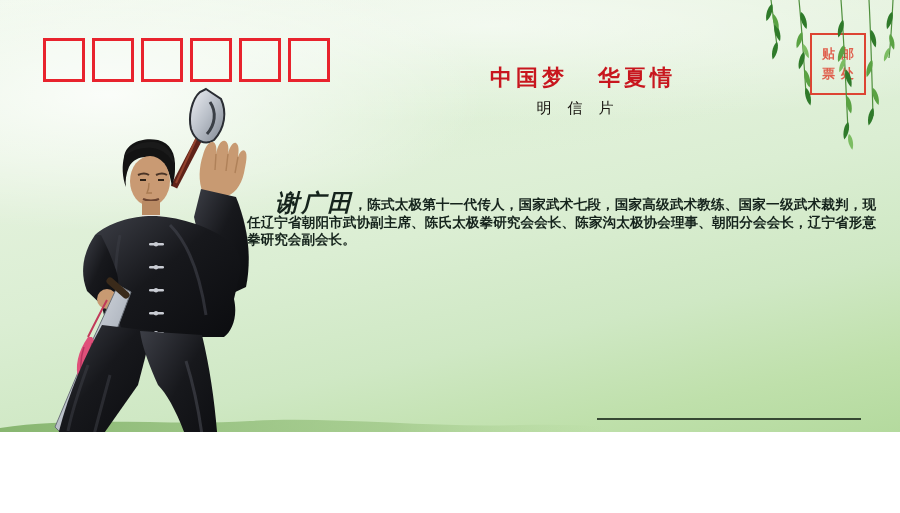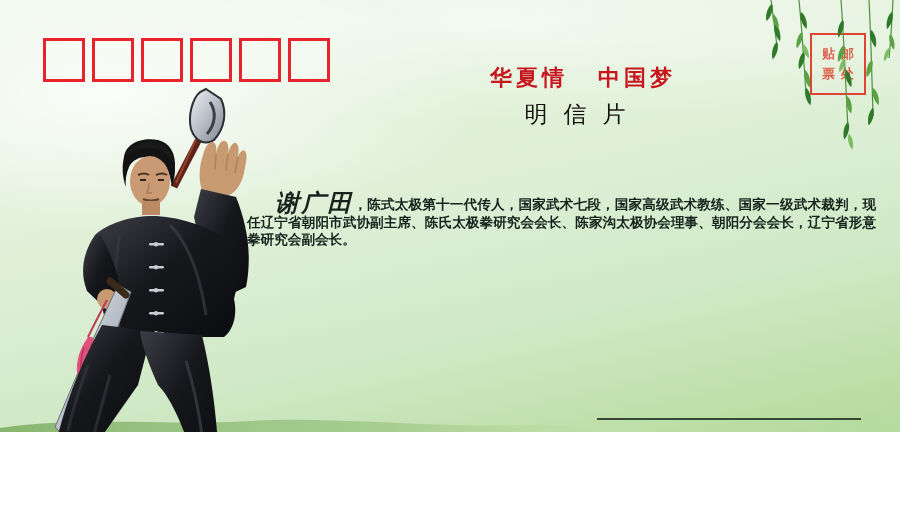--- a/index.html
+++ b/index.html
@@ -17,21 +17,21 @@
   .pc-box{width:36px;height:38px;border:3px solid #e8232d;background:rgba(255,255,255,.18);}
   
   .stamp{position:absolute;left:810px;top:33px;width:52px;height:58px;border:2px solid #dd4433;
          display:flex;flex-direction:column;align-items:center;justify-content:center;
          color:#e0604e;font-size:13px;font-weight:bold;line-height:1.55;}
   .stamp span{letter-spacing:6px;margin-right:-6px;}
   
   .title{position:absolute;left:433px;top:63px;width:300px;display:flex;justify-content:center;gap:30px;
          font-size:22px;font-weight:bold;color:#c8161e;letter-spacing:4px;}
   .subtitle{position:absolute;left:425px;top:99px;width:300px;text-align:center;
-            font-size:23px;color:#16120e;letter-spacing:16px;text-indent:16px;
+            font-size:15px;color:#16120e;letter-spacing:16px;text-indent:16px;
             font-family:"Liberation Serif",serif;}
   
   .bio{position:absolute;left:243px;top:192px;width:637px;
        font-size:13.6px;line-height:17.5px;font-weight:bold;color:#15231c;text-align:justify;}
   .bio p{margin:4px;text-indent:28px;}
   .bio .name{font-size:24px;font-weight:bold;font-style:italic;letter-spacing:2px;
              font-family:"DejaVu Serif",serif;line-height:14px;vertical-align:-2px;}
   
   .addr-line{position:absolute;left:597px;width:264px;height:2px;background:rgba(30,46,30,.85);}
   .addr1{top:418px;} .addr2{top:451px;}
@@ -107,22 +107,22 @@
     </g>
     <g fill="#7cbd62">
       <use href="#lf" transform="translate(38,44) rotate(-22) scale(0.85)"></use>
       <use href="#lf" transform="translate(80,58) rotate(22) scale(0.85)"></use>
       <use href="#lf" transform="translate(84,134) rotate(-12) scale(0.9)"></use>
       <use href="#lf" transform="translate(124,48) rotate(20) scale(0.8)"></use>
     </g>
   </svg>
 
   <div class="title">
+    <span>中国梦</span>
     <span>华夏情</span>
-    <span>中国梦</span>
   </div>
   <div class="subtitle">明信片</div>
 
   <div class="bio">
     <p><span class="name">谢广田</span><span>，陈式太极第十一代传人，国家武术七段，国家高级武术教练、国家一级武术裁判，现任辽宁省朝阳市武协副主席、陈氏太极拳研究会会长、陈家沟太极协会理事、朝阳分会会长，辽宁省形意拳研究会副会长。</span></p>
   </div>
 
   <svg class="landscape" viewBox="0 0 900 125" preserveAspectRatio="none">
     <defs>
       <linearGradient id="fadeMid" x1="0" y1="0" x2="1" y2="0">

